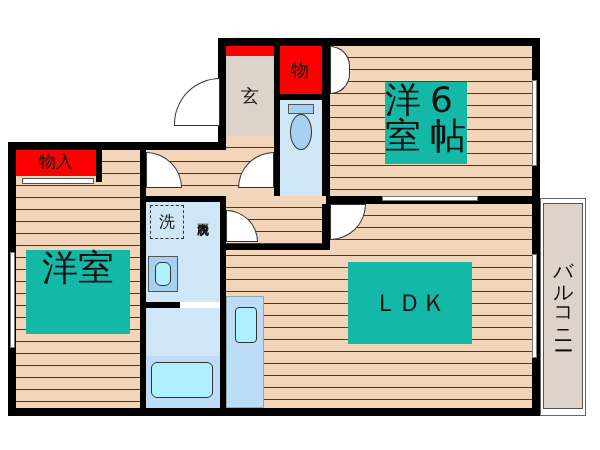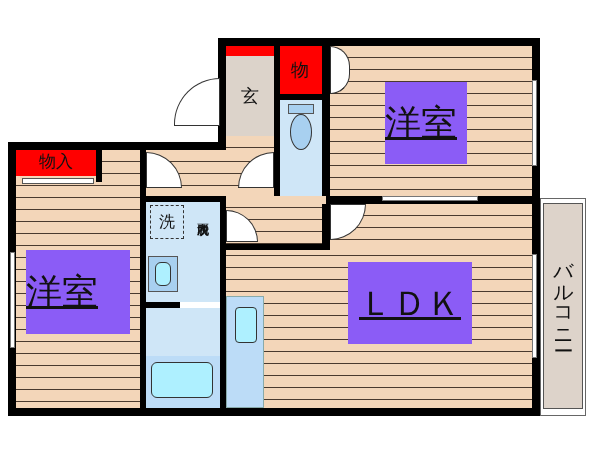--- a/index.html
+++ b/index.html
@@ -8,21 +8,21 @@
   .abs { position:absolute; box-sizing:border-box; }
   .floor {
     background-color:#f3d6b9;
     background-image: repeating-linear-gradient(to bottom, transparent 0px, transparent 11px, #4a3a2e 11px, #4a3a2e 12px);
   }
   .wet { background:#cfe6f7; }
   .wet2 { background:#bcdcf7; }
   .genkan { background:#dcd3ca; }
   .wall { background:#000; }
   .red { background:#ff0000; }
-  .label-box { background:#8b5cf6; color:#111; display:flex; flex-direction:column; align-items:flex-start; justify-content:center; line-height:1.0;text-decoration:underline; }
+  .label-box { background:#14b8a6; color:#111; display:flex; flex-direction:row; align-items:flex-start; justify-content:center; line-height:1.0; }
   .big { font-size:40px; font-family:"DejaVu Sans", sans-serif; }
   .door-arc { border:1px solid #333; background:#fff; }
   .win { background:#fff; border:1px solid #777; }
   .vtext { writing-mode:vertical-rl; text-orientation:upright; }
 </style>
 </head>
 <body>
 
 <div class="abs" style="left:540px;top:198px;width:46px;height:218px;border:1px solid #666;background:#fff;">
   <div class="abs genkan" style="left:2px;top:4px;width:40px;height:206px;border:1px solid #555;background:#ddd3ca;"></div>
@@ -36,20 +36,21 @@
 <div class="abs wall" style="left:8px;top:142px;width:8px;height:274px;"></div>
 <div class="abs wall" style="left:8px;top:408px;width:532px;height:8px;"></div>
 
 <div class="abs floor" style="left:330px;top:46px;width:202px;height:150px;"></div>
 <div class="abs wall" style="left:322px;top:46px;width:8px;height:158px;"></div>
 <div class="abs wall" style="left:274px;top:196px;width:258px;height:8px;"></div>
 <div class="abs win" style="left:382px;top:196px;width:96px;height:5px;"></div>
 <div class="abs win" style="left:532px;top:80px;width:5px;height:86px;"></div>
 <div class="abs label-box" style="left:385px;top:82px;width:82px;height:82px;">
   <span class="big" style="font-size:36px;">洋室</span>
+  <span class="big" style="font-size:36px;">6帖</span>
 </div>
 <div class="abs door-arc" style="left:330px;top:46px;width:20px;height:48px;border-radius:0 20px 20px 0;"></div>
 
 <div class="abs red" style="left:278px;top:46px;width:44px;height:48px;display:flex;align-items:center;justify-content:center;">
   <span style="font-size:18px;color:#111;">物</span>
 </div>
 <div class="abs wall" style="left:274px;top:46px;width:6px;height:150px;"></div>
 <div class="abs wall" style="left:274px;top:94px;width:50px;height:6px;"></div>
 
 <div class="abs wet" style="left:280px;top:100px;width:42px;height:96px;">
@@ -104,14 +105,14 @@
 <div class="abs floor" style="left:226px;top:244px;width:306px;height:164px;"></div>
 <div class="abs floor" style="left:330px;top:204px;width:202px;height:40px;"></div>
 <div class="abs wall" style="left:226px;top:244px;width:104px;height:6px;"></div>
 <div class="abs wall" style="left:322px;top:204px;width:8px;height:46px;"></div>
 <div class="abs door-arc" style="left:330px;top:204px;width:36px;height:36px;border-radius:0 0 36px 0;"></div>
 <div class="abs win" style="left:532px;top:254px;width:5px;height:104px;"></div>
 <div class="abs wet2" style="left:226px;top:296px;width:38px;height:112px;border:1px solid #8aa;">
   <div class="abs" style="left:8px;top:10px;width:22px;height:36px;background:#aef0ff;border:1px solid #333;border-radius:4px;"></div>
 </div>
 <div class="abs label-box" style="left:348px;top:262px;width:124px;height:82px;align-items:center;">
-  <span class="big" style="font-size:34px;text-align:right;">ＬＤＫ</span>
+  <span class="big" style="font-size:24px;text-align:right;">ＬＤＫ</span>
 </div>
 
 </body></html>

